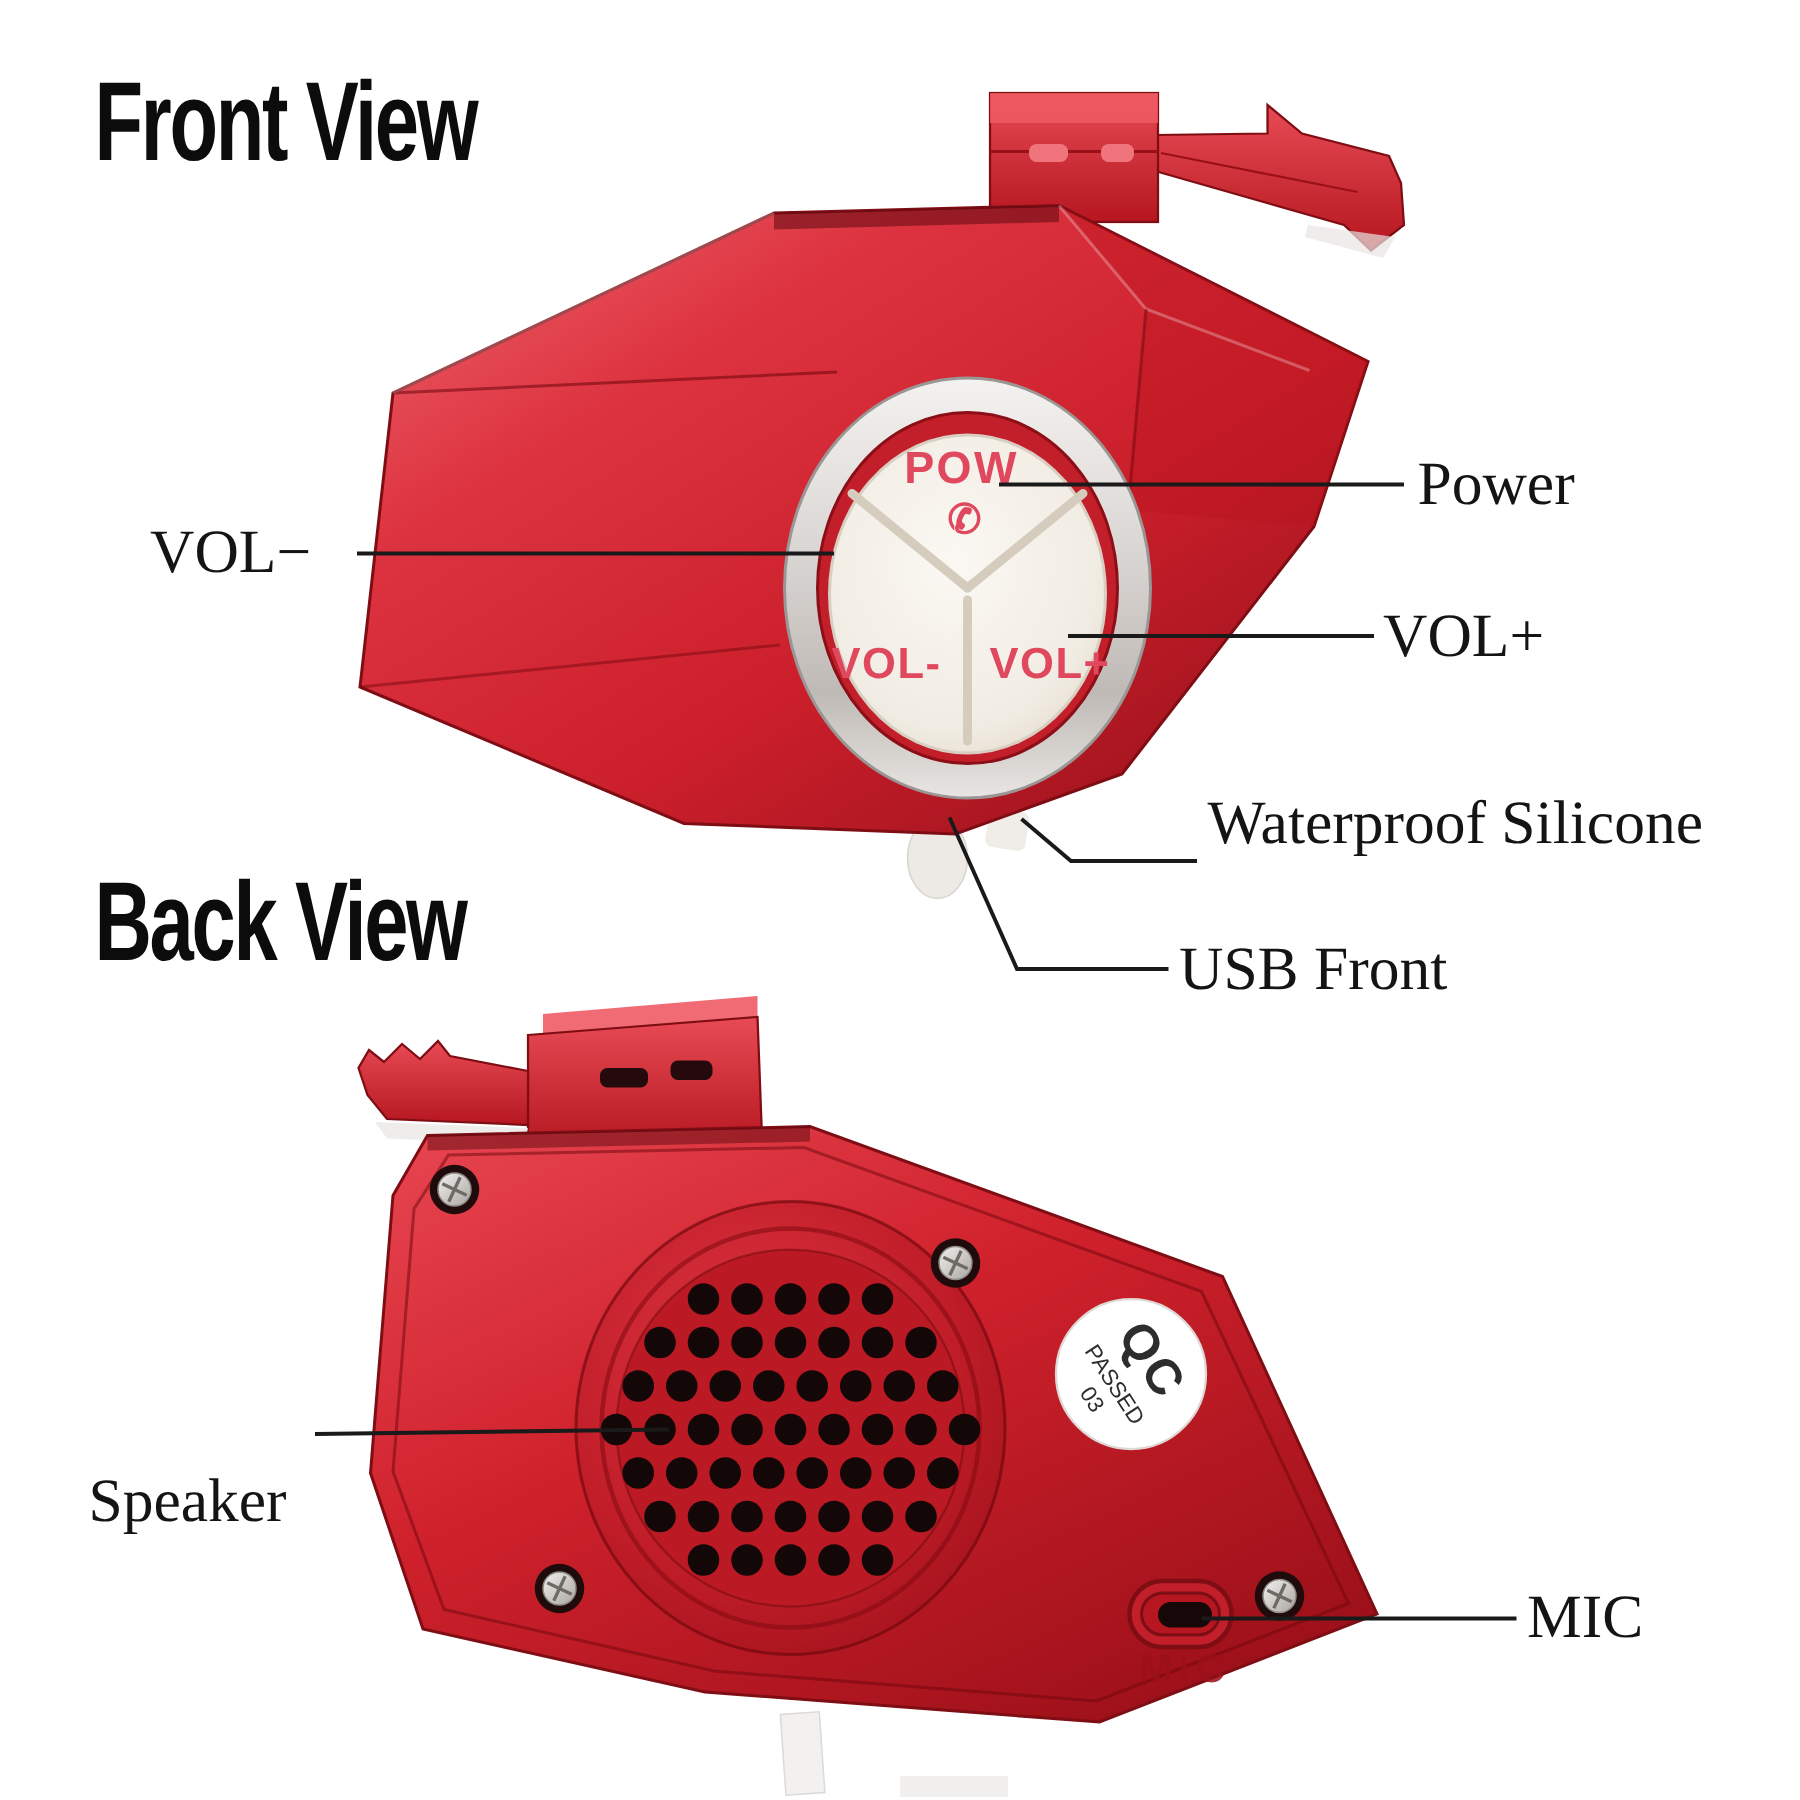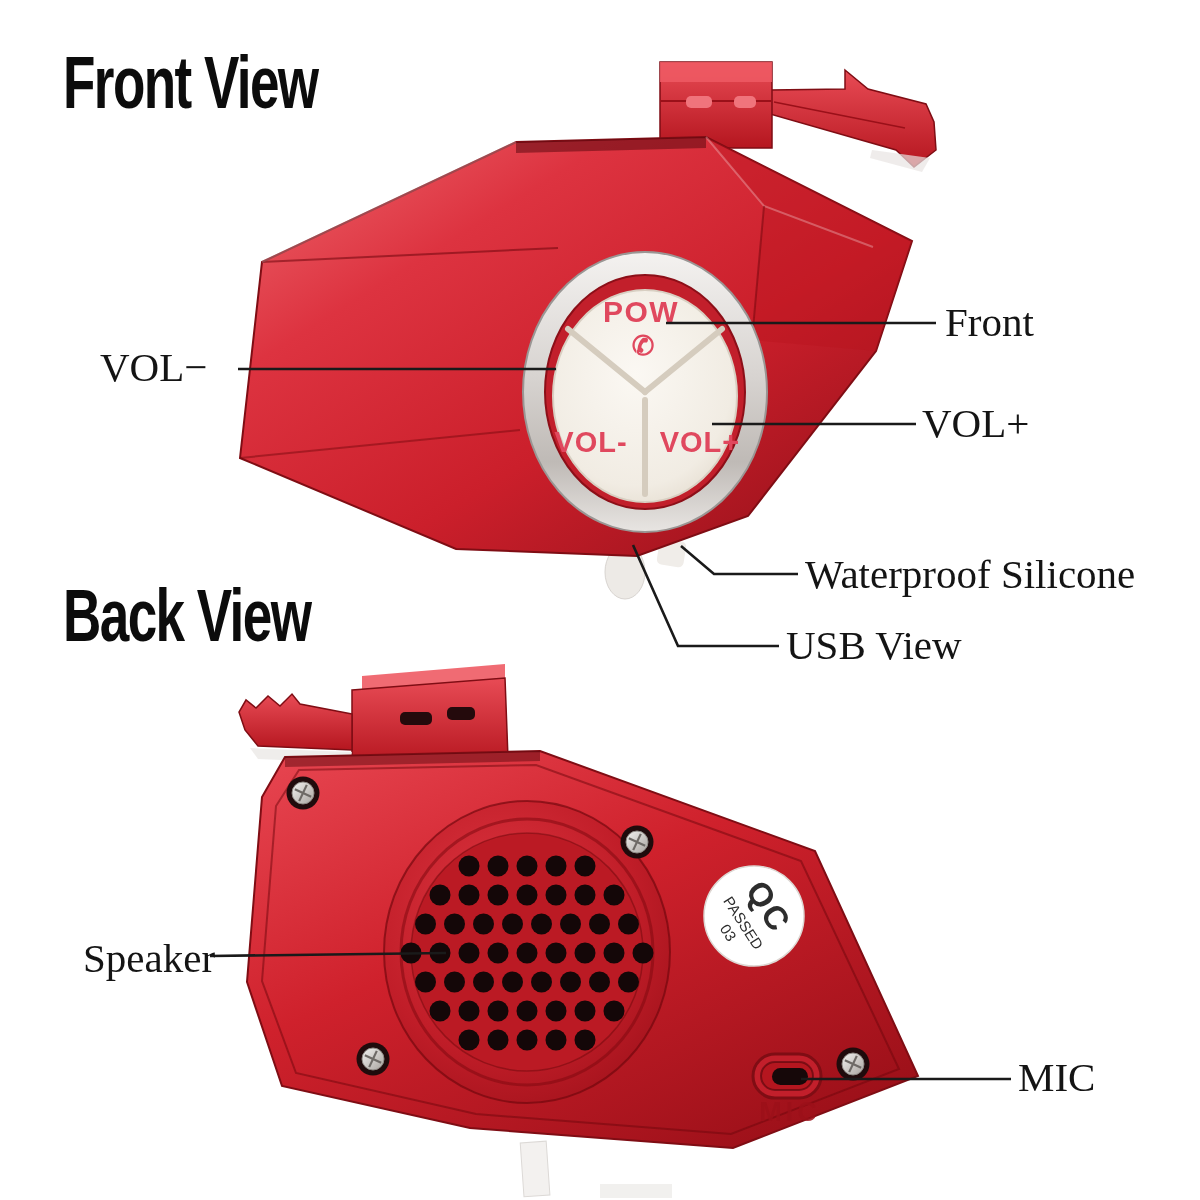--- a/index.html
+++ b/index.html
@@ -242,19 +242,19 @@
     <path class="leader" d="M 681 546 L 714 574 H 798"></path>
     <path class="leader" d="M 633 545 L 678 646 H 779"></path>
     <path class="leader" d="M 210 956 L 446 953"></path>
     <path class="leader" d="M 801 1079 H 1011"></path>
   </g>
 </svg>
 
 <div class="title" style="left:63px;top:44px;">Front View</div>
 <div class="title" style="left:63px;top:577px;">Back View</div>
 
-<div class="label" style="left:945px;top:302px;">Front</div>
+<div class="label" style="left:945px;top:302px;">Power</div>
 <div class="label" style="left:100px;top:347px;">VOL−</div>
 <div class="label" style="left:922px;top:403px;">VOL+</div>
-<div class="label" style="left:805px;top:554px;">Waterproof Silicone</div>
-<div class="label" style="left:786px;top:625px;">USB View</div>
-<div class="label" style="left:59px;top:938px;margin-left:24px;">Speaker</div>
+<div class="label" style="left:805px;top:528px;">Waterproof Silicone</div>
+<div class="label" style="left:786px;top:625px;">USB Front</div>
+<div class="label" style="left:59px;top:980px;">Speaker</div>
 <div class="label" style="left:1018px;top:1057px;">MIC</div>
 
 </body></html>

